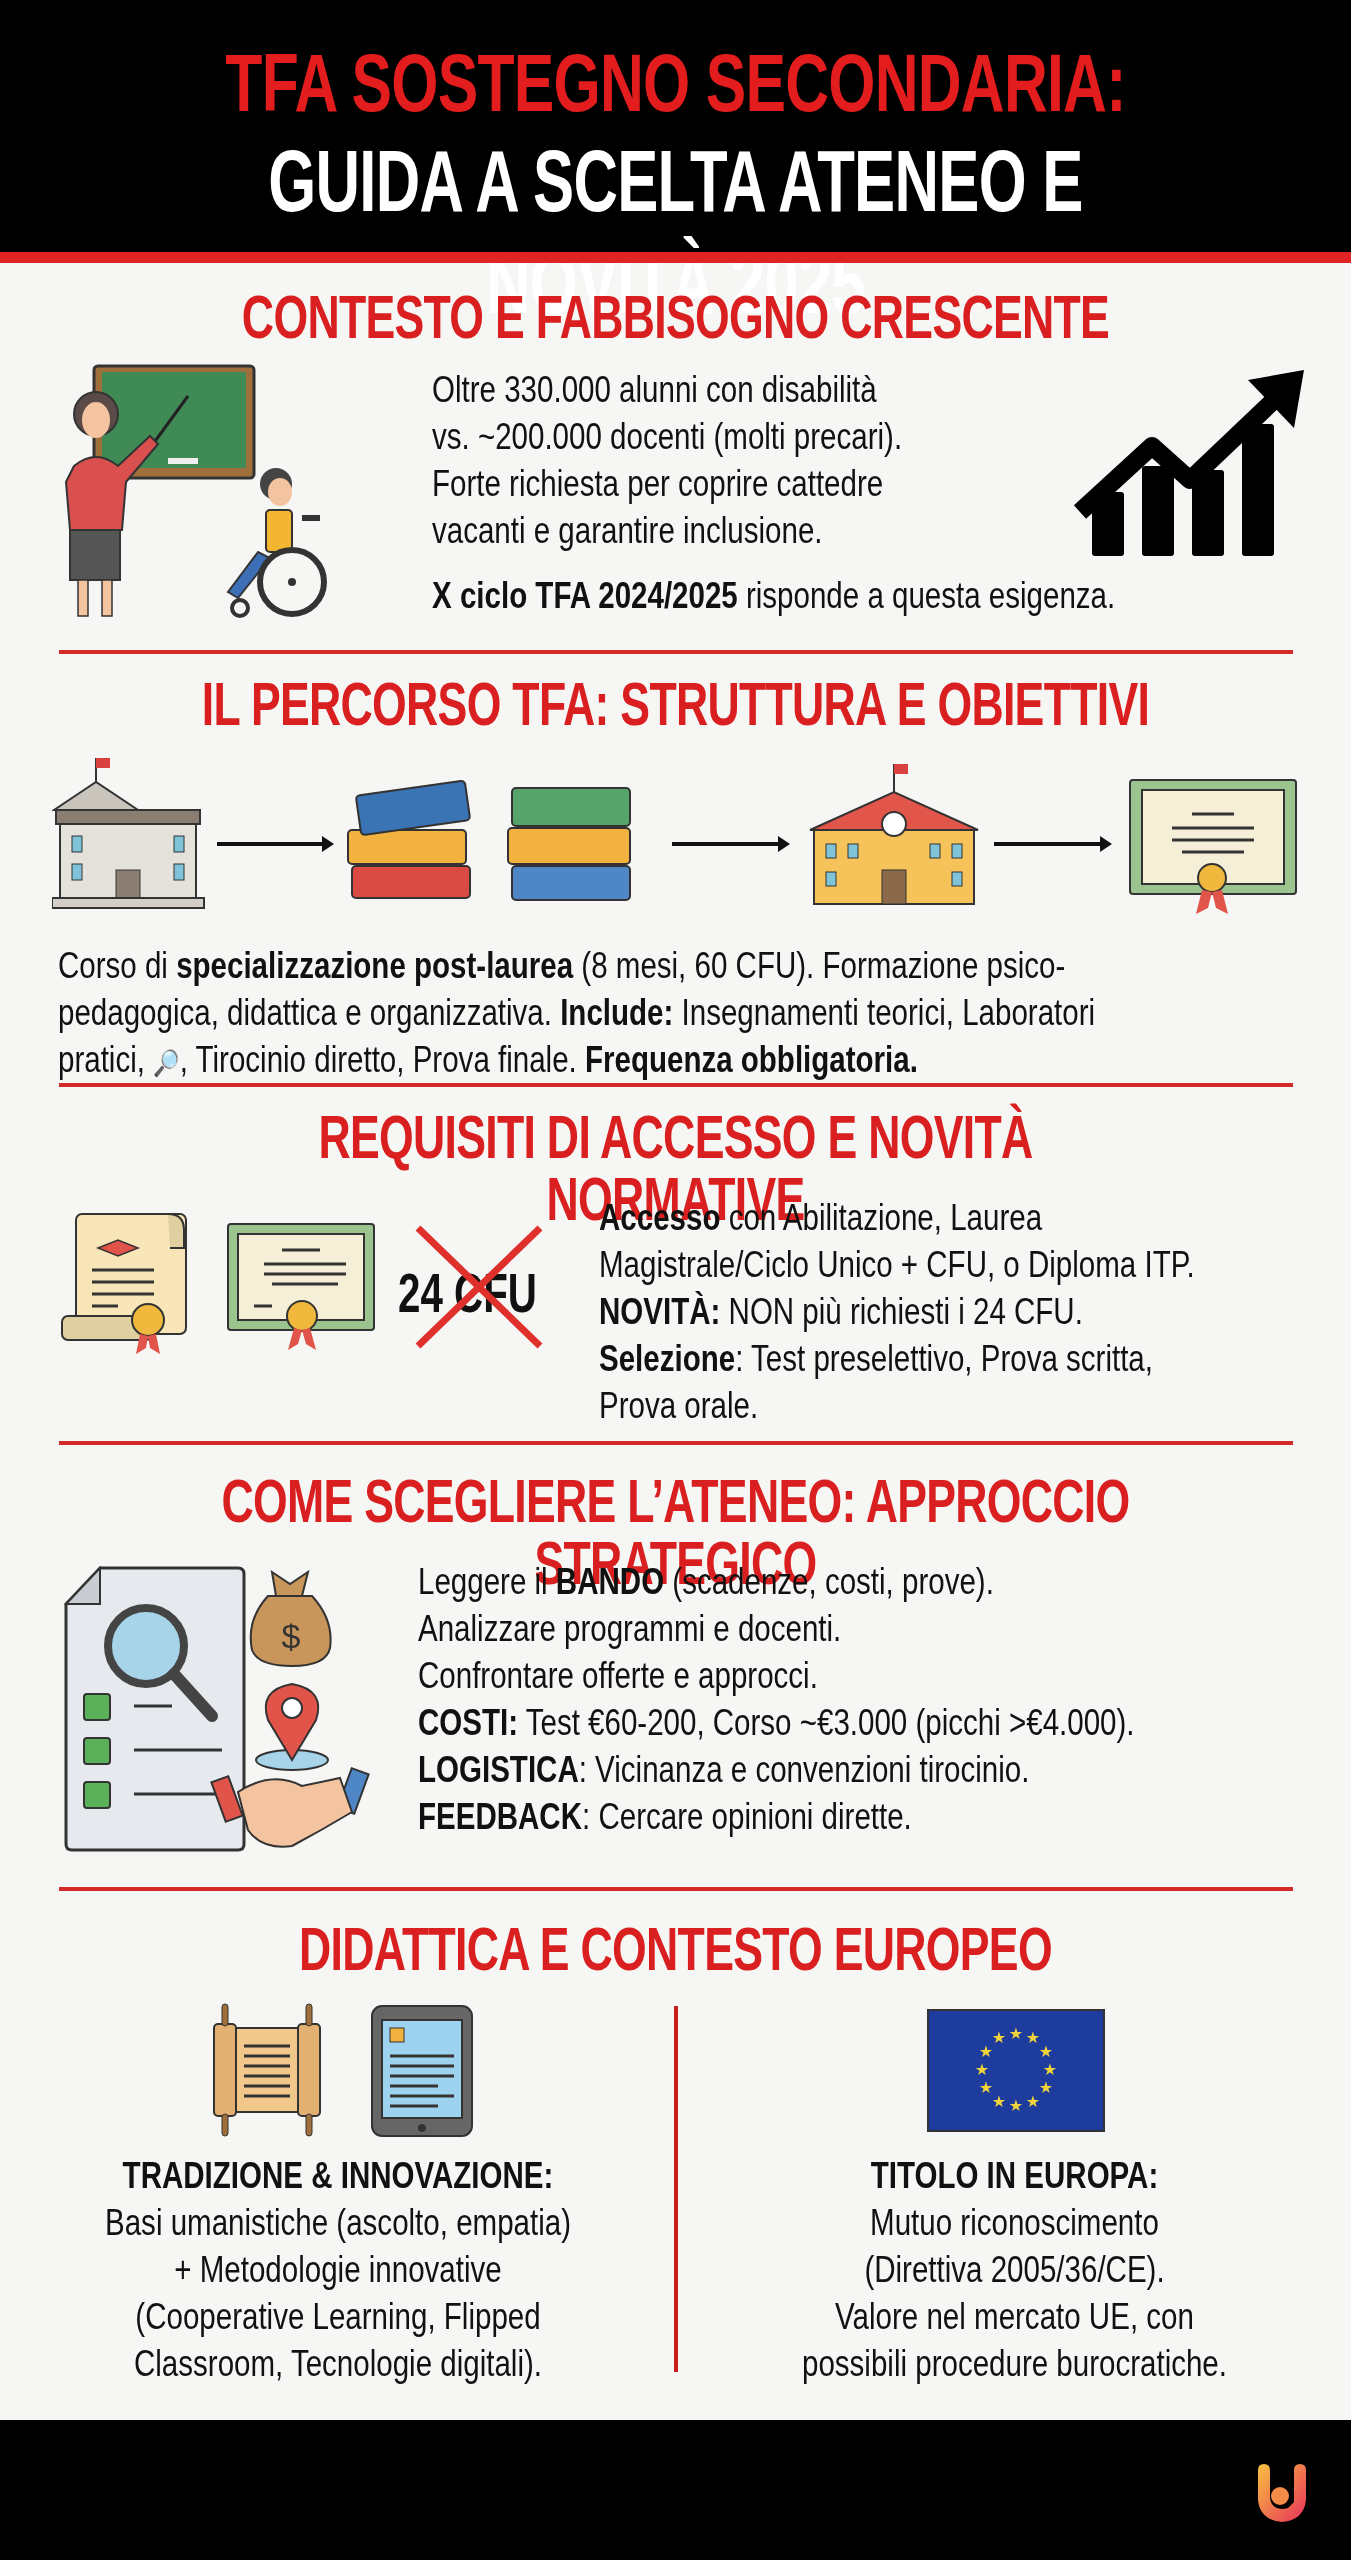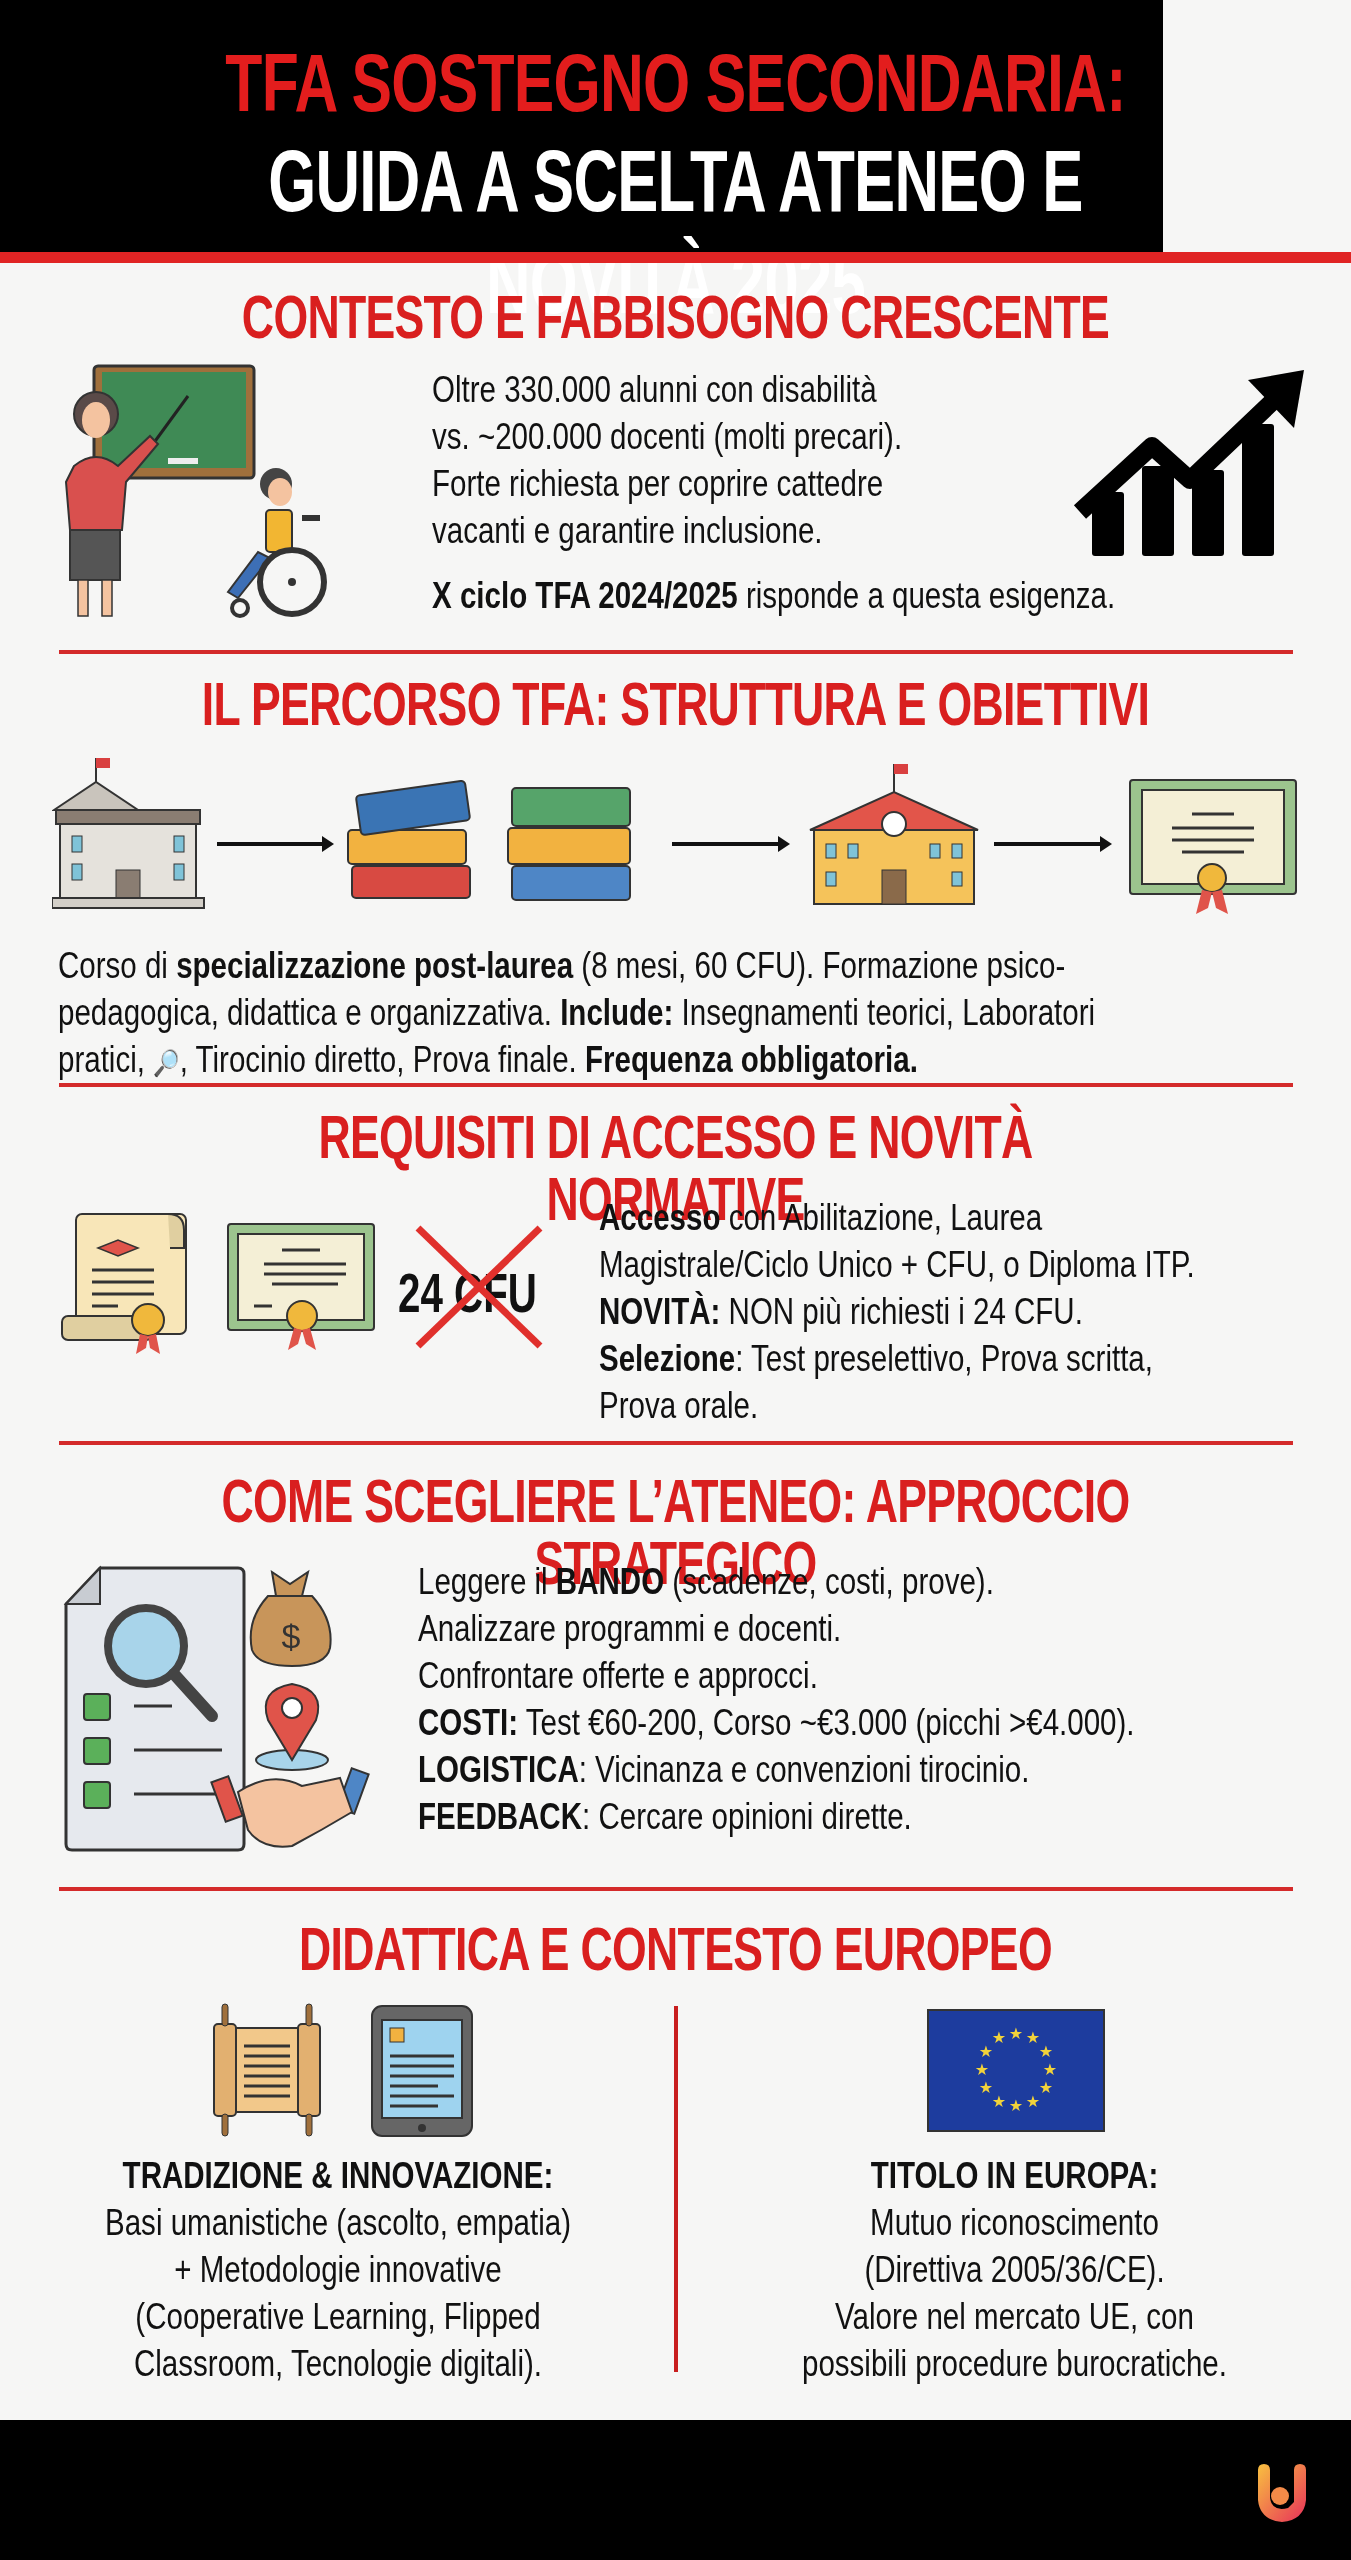--- a/index.html
+++ b/index.html
@@ -1,19 +1,19 @@
 <!DOCTYPE html>
 <html><head>
   <meta charset="utf-8">
   <style>
     * { box-sizing: border-box; margin: 0; padding: 0; }
     html, body { width: 1351px; height: 2560px; overflow: hidden; }
     body { background: #f6f6f5; font-family: "Liberation Sans", sans-serif; color: #111; position: relative; }
 
-    .header { position: absolute; left: 0; top: 0; width: 1163px; height: 252px; background: #000; }
+    .header { position: absolute; left: 0; top: 0; width: 1351px; height: 252px; background: #000; }
     .header-bar { position: absolute; left: 0; top: 252px; width: 1351px; height: 11px; background: #e02424; }
     .h-title { position: absolute; left: 0; width: 1351px; text-align: center; font-family: "Liberation Sans", sans-serif; font-weight: bold; letter-spacing: -1px; transform-origin: center; }
     .h-line1 { top: 36px; font-size: 82px; color: #e31d1d; transform: scaleX(0.74); }
     .h-line2 { top: 130px; font-size: 88px; color: #fff; transform: scaleX(0.70); }
 
     .sec-title { position: absolute; left: 0; width: 1351px; text-align: center; color: #d91f1f; font-weight: bold; font-size: 62px; letter-spacing: -1px; transform: scaleX(0.72); transform-origin: center; line-height: 1; }
     .rule { position: absolute; left: 59px; width: 1234px; height: 4px; background: #d42a2a; }
 
     .txt { position: absolute; font-size: 36px; line-height: 47px; color: #111; transform-origin: left top; transform: scaleX(0.82); white-space: nowrap; }
     .txt b { font-weight: bold; }

